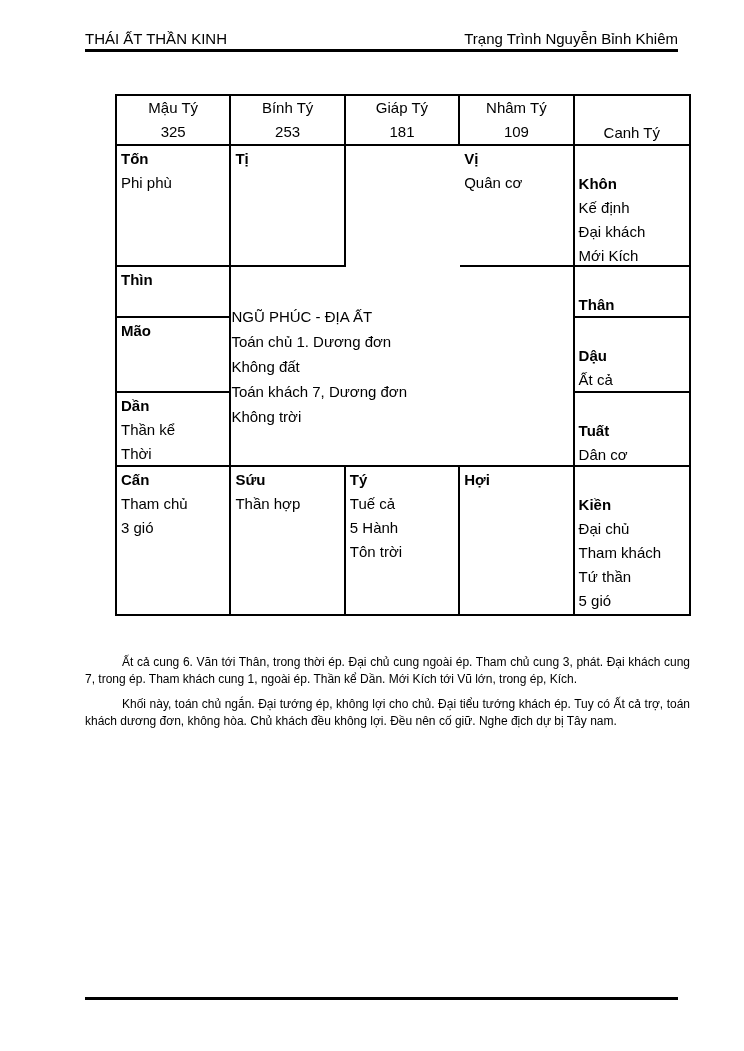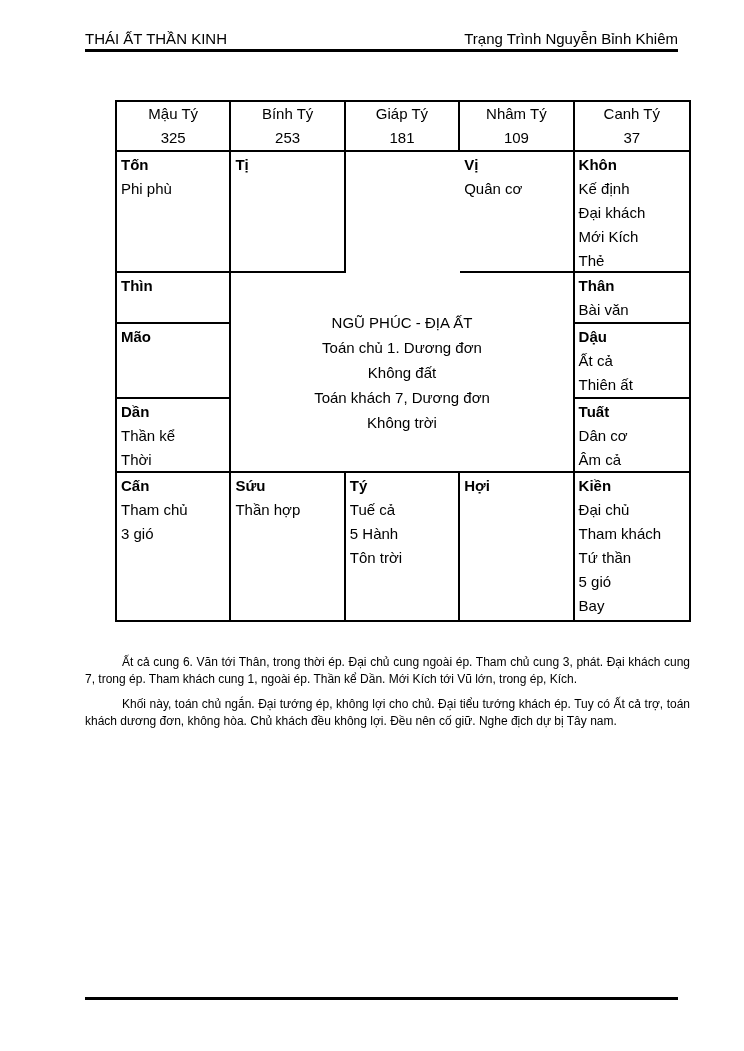--- a/index.html
+++ b/index.html
@@ -27,51 +27,51 @@
   .header-rule {
     position: absolute;
     left: 85px; top: 49px;
     width: 593px; height: 3px;
     background: #000000;
   }
 
   
   .chart-table {
     position: absolute;
-    left: 115px; top: 100px;
+    left: 115px; top: 94px;
     width: 576px; height: 522px;
     border: 2px solid #000000;
     display: grid;
     grid-template-columns: repeat(5, 1fr);
     grid-template-rows: 50px 121px 51px 75px 74px 147px;
     font-size: 15px;
   }
   .cell {
     border-right: 2px solid #000000;
     border-bottom: 2px solid #000000;
     overflow: hidden;
     padding: 1px 2px 0 4px;
   }
-  .cell.last-col { border-right: none; }
+  .cell.last-col { border-right: none; margin-top: 25px; }
   .cell.last-row { border-bottom: none; }
   .year-cell {
     text-align: center;
     line-height: 24px;
     padding: 0;
   }
   .cell-title {
     font-weight: bold;
     line-height: 24px;
   }
   .cell-line { line-height: 24px; }
   .center-cell {
     display: flex;
     flex-direction: column;
     justify-content: center;
-    align-items: center;
+    align-items: flex-start;
     text-align: center;
     padding: 0;
   }
   .center-cell div { line-height: 25px; }
 
   
   .body-text {
     position: absolute;
     left: 85px; top: 654px;
     width: 605px;

